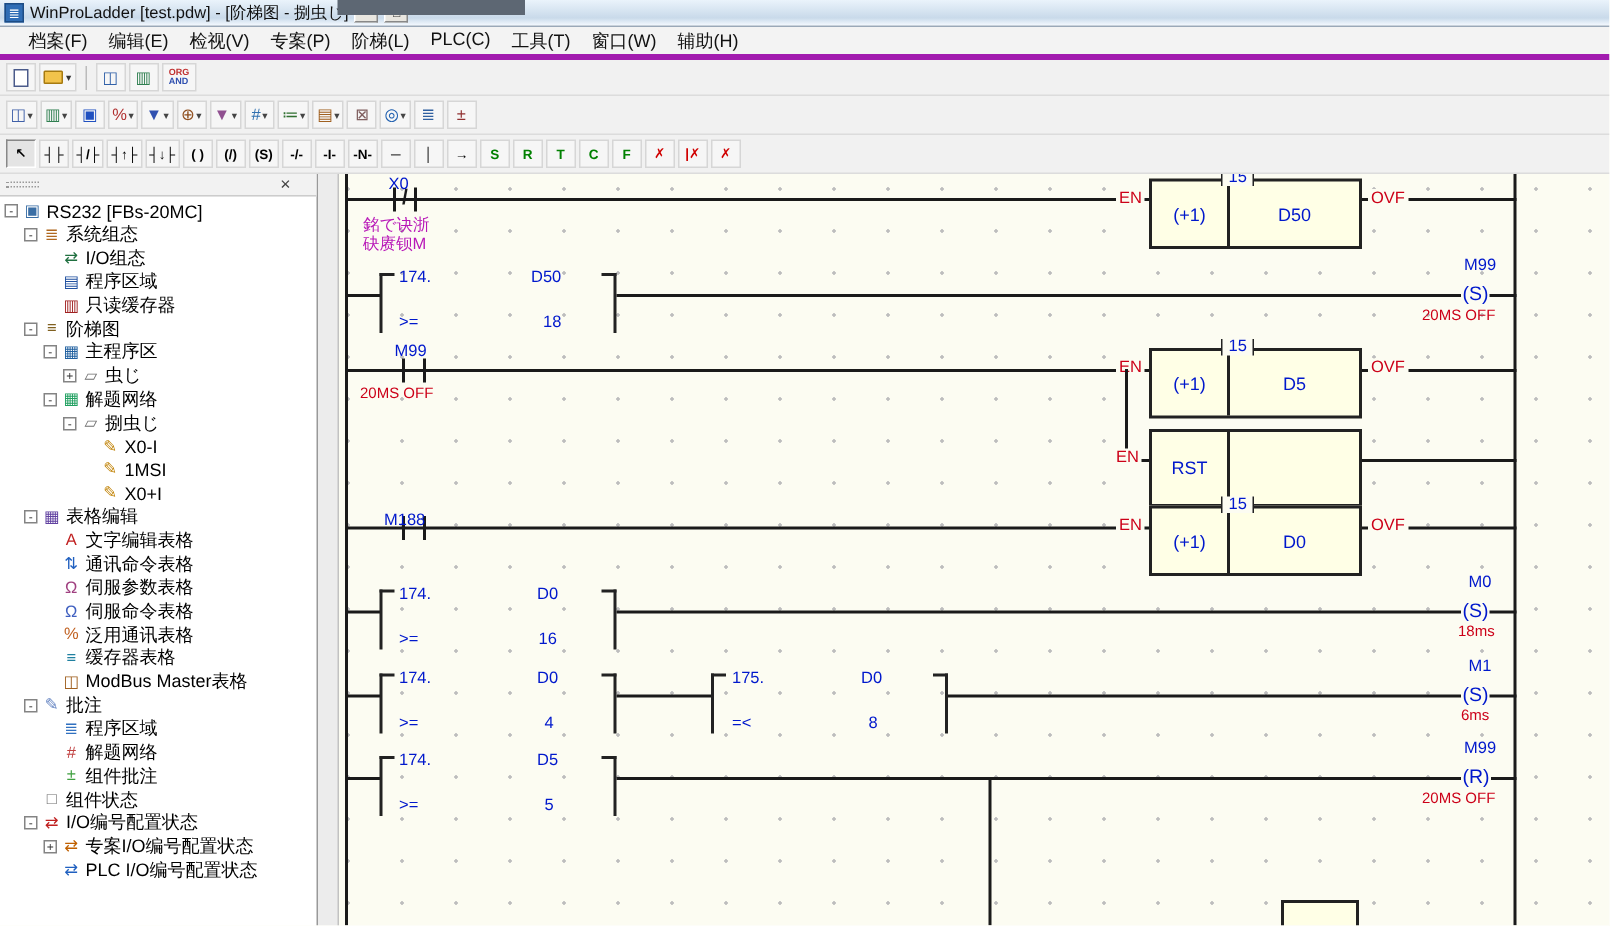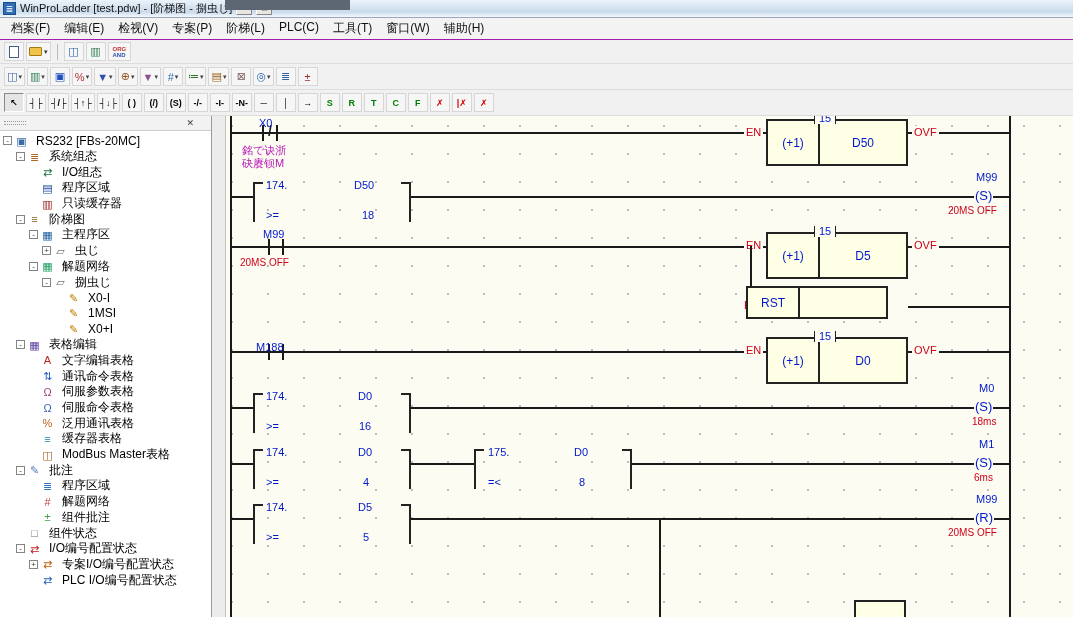--- a/index.html
+++ b/index.html
@@ -12,21 +12,21 @@
     background:linear-gradient(#eaf3fb,#c9daea 70%,#f4f9ff); border-bottom:1px solid #9aa8b8; position:relative; }
   .appicon { width:13px; height:13px; background:#2f6db5; color:#fff; font-size:9px; line-height:13px;
     text-align:center; border:1px solid #1c4c85; margin-right:4px; }
   .wtitle { font-size:11px; color:#111; white-space:nowrap; }
   .winbtn { width:16px; height:12px; margin-left:4px; background:#e8e6e0; border:1px solid;
     border-color:#fff #888 #888 #fff; font-size:8px; line-height:10px; text-align:center; color:#333; }
   .backfrag { position:absolute; left:225px; top:0; width:125px; height:10px; background:#5d6773; }
 
   
   .menubar { height:22px; display:flex; align-items:center; background:#f3f3f3;
-    border-bottom:1px solid #a21caf; font-size:12px; padding-left:4px; }
+    border-bottom:4px solid #a21caf; font-size:12px; padding-left:12px; }
   .mitem { padding:2px 7px; color:#111; white-space:nowrap; }
   .quick { margin-left:auto; display:flex; gap:3px; margin-right:118px; }
   .qbtn { border:1px solid; border-color:#fff #8a8a8a #8a8a8a #fff; background:#ece9e2;
     padding:1px 8px; font-size:11px; color:#222; white-space:nowrap; }
 
   
   .tbar { display:flex; align-items:center; background:#f1f1f1; border-bottom:1px solid #dcdcdc; padding-left:4px; gap:2px; }
   .tb1 { height:24px; } .tb2 { height:26px; } .tb3 { height:26px; }
   .tsep { width:1px; height:16px; background:#bbb; margin:0 4px; }
   .t1btn,.t2btn,.ltool { min-width:20px; height:19px; display:flex; align-items:center; justify-content:center;
@@ -47,21 +47,21 @@
   .treepanel { width:212px; border-right:1px solid #999; background:#fff; display:flex; flex-direction:column; }
   .treehdr { height:15px; background:#f2f2f2; border-bottom:1px solid #ccc; display:flex; align-items:center; padding:0 2px; }
   .grip { width:22px; height:4px; border-top:1px dotted #999; border-bottom:1px dotted #999; margin-left:2px; }
   .tclose { margin-left:auto; margin-right:12px; font-size:9px; color:#444; line-height:10px; padding:0 2px; border:1px solid transparent; }
   .tree { flex:1; overflow:hidden; padding-top:2px; }
   .titem { display:flex; align-items:center; height:15.7px; font-size:12px; white-space:nowrap; color:#000; }
   .tg { width:9px; height:9px; min-width:9px; border:1px solid #848484; background:#fff; font-size:8px;
     line-height:7px; text-align:center; color:#333; margin-right:3px; }
   .tg:empty { visibility:hidden; }
   .ti { width:13px; min-width:13px; font-size:11px; text-align:center; line-height:12px; }
-  .tl { margin-left:8px; }
+  .tl { margin-left:3px; }
 
   
   .splitter { width:14px; background:#ececec; border-right:1px solid #c2c2c2; }
   .netcol { width:36px; background:#ffffff; border-right:1px solid #8a8a8a; position:relative; }
   .nlab { position:absolute; left:2px; width:30px; height:15px; border:1px solid #e07818; color:#a83c00;
     font-size:10px; line-height:13px; text-align:center; background:#fffdf0; }
 
   
   .canvas { position:relative; flex:1; background:#fcfcf2; overflow:hidden;
     background-image:radial-gradient(circle, #bdbdbd 1px, rgba(0,0,0,0) 1.3px);
@@ -528,21 +528,21 @@
       <div class="blk" style="left:540px;top:116px;height:47px">
         <span class="fnum">15</span>
         <span class="c1">(+1)</span>
         <span class="c2">D5</span>
       </div>
       <div class="hl" style="left:682px;top:130px;width:103px"></div>
       <div class="txt red mask" style="left:686px;top:123px">OVF</div>
       <div class="vl" style="left:524px;top:130px;height:62px"></div>
       <div class="hl" style="left:524px;top:190px;width:16px"></div>
       <div class="txt red mask" style="left:516px;top:183px">EN</div>
-      <div class="blk" style="left:520px;top:170px;height:33px">
+      <div class="blk" style="left:540px;top:170px;height:52px">
         <span class="c1">RST</span>
       </div>
       <div class="hl" style="left:682px;top:190px;width:103px"></div>
 
       <div class="hl" style="left:6px;top:235px;width:534px"></div>
       <div class="cbar" style="left:42px;top:228px"></div>
       <div class="cbar" style="left:56px;top:228px"></div>
       <div class="txt blue" style="left:30px;top:225px">M188</div>
       <div class="txt red mask" style="left:518px;top:228px">EN</div>
       <div class="blk" style="left:540px;top:221px;height:47px">

